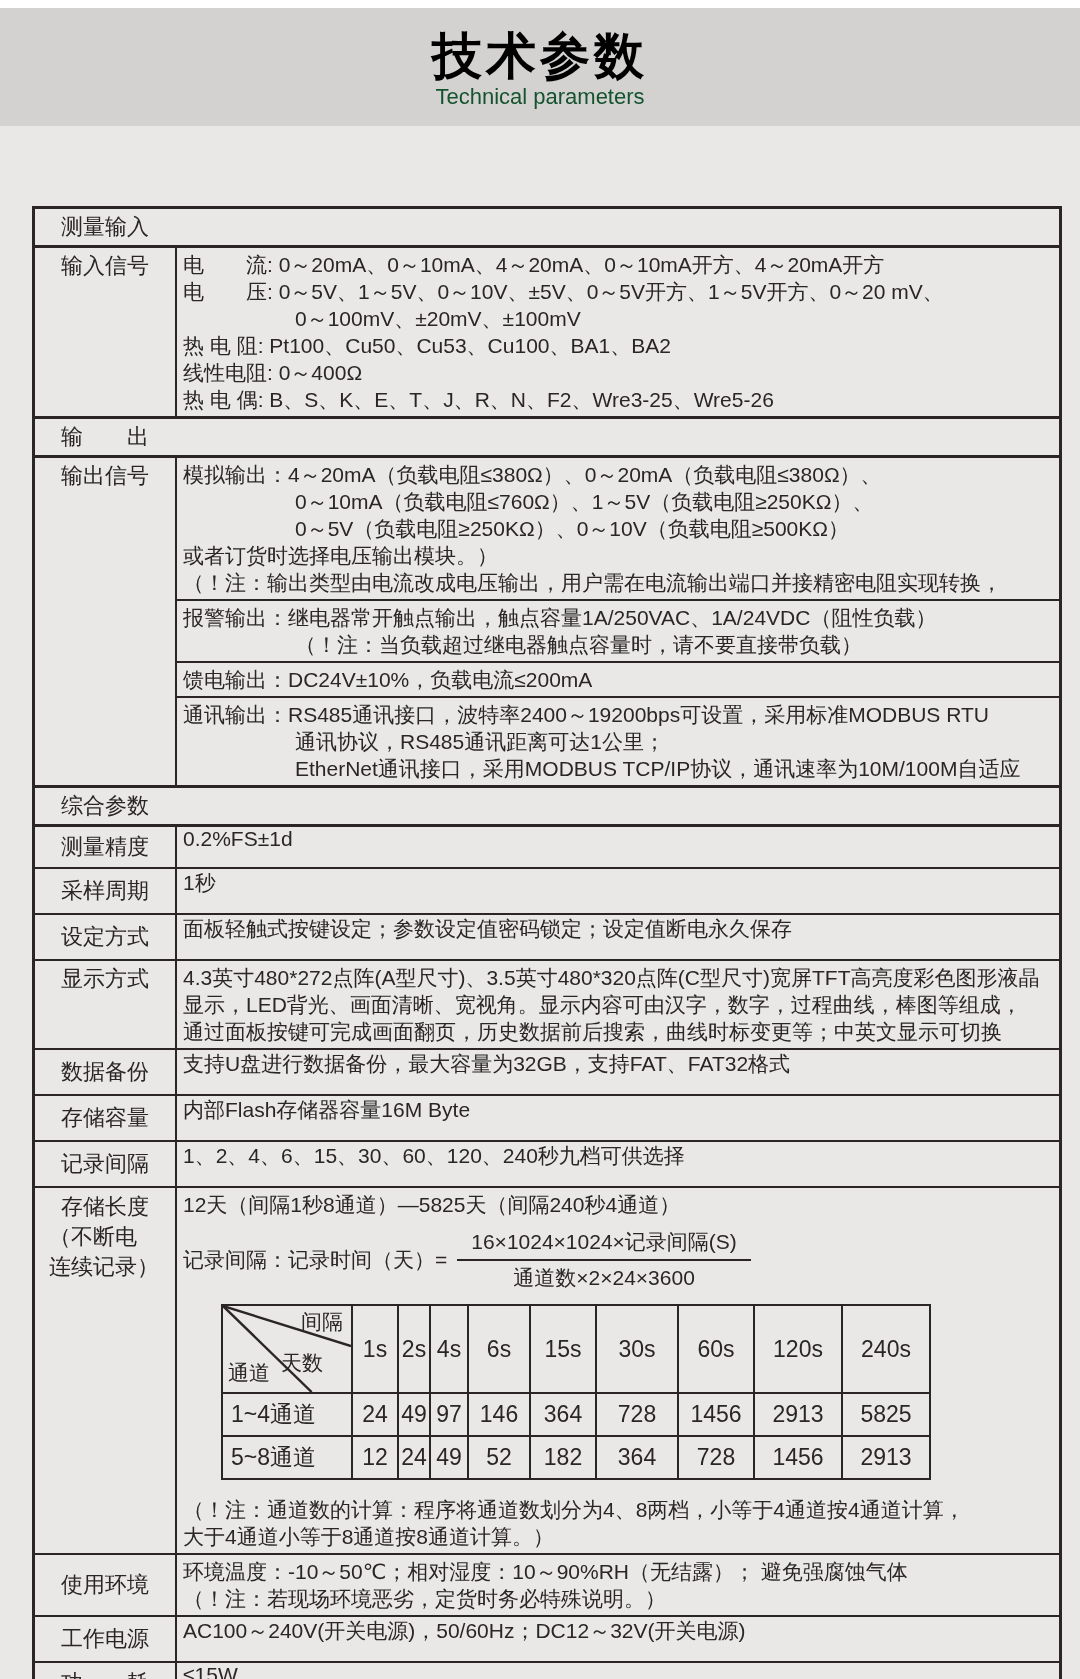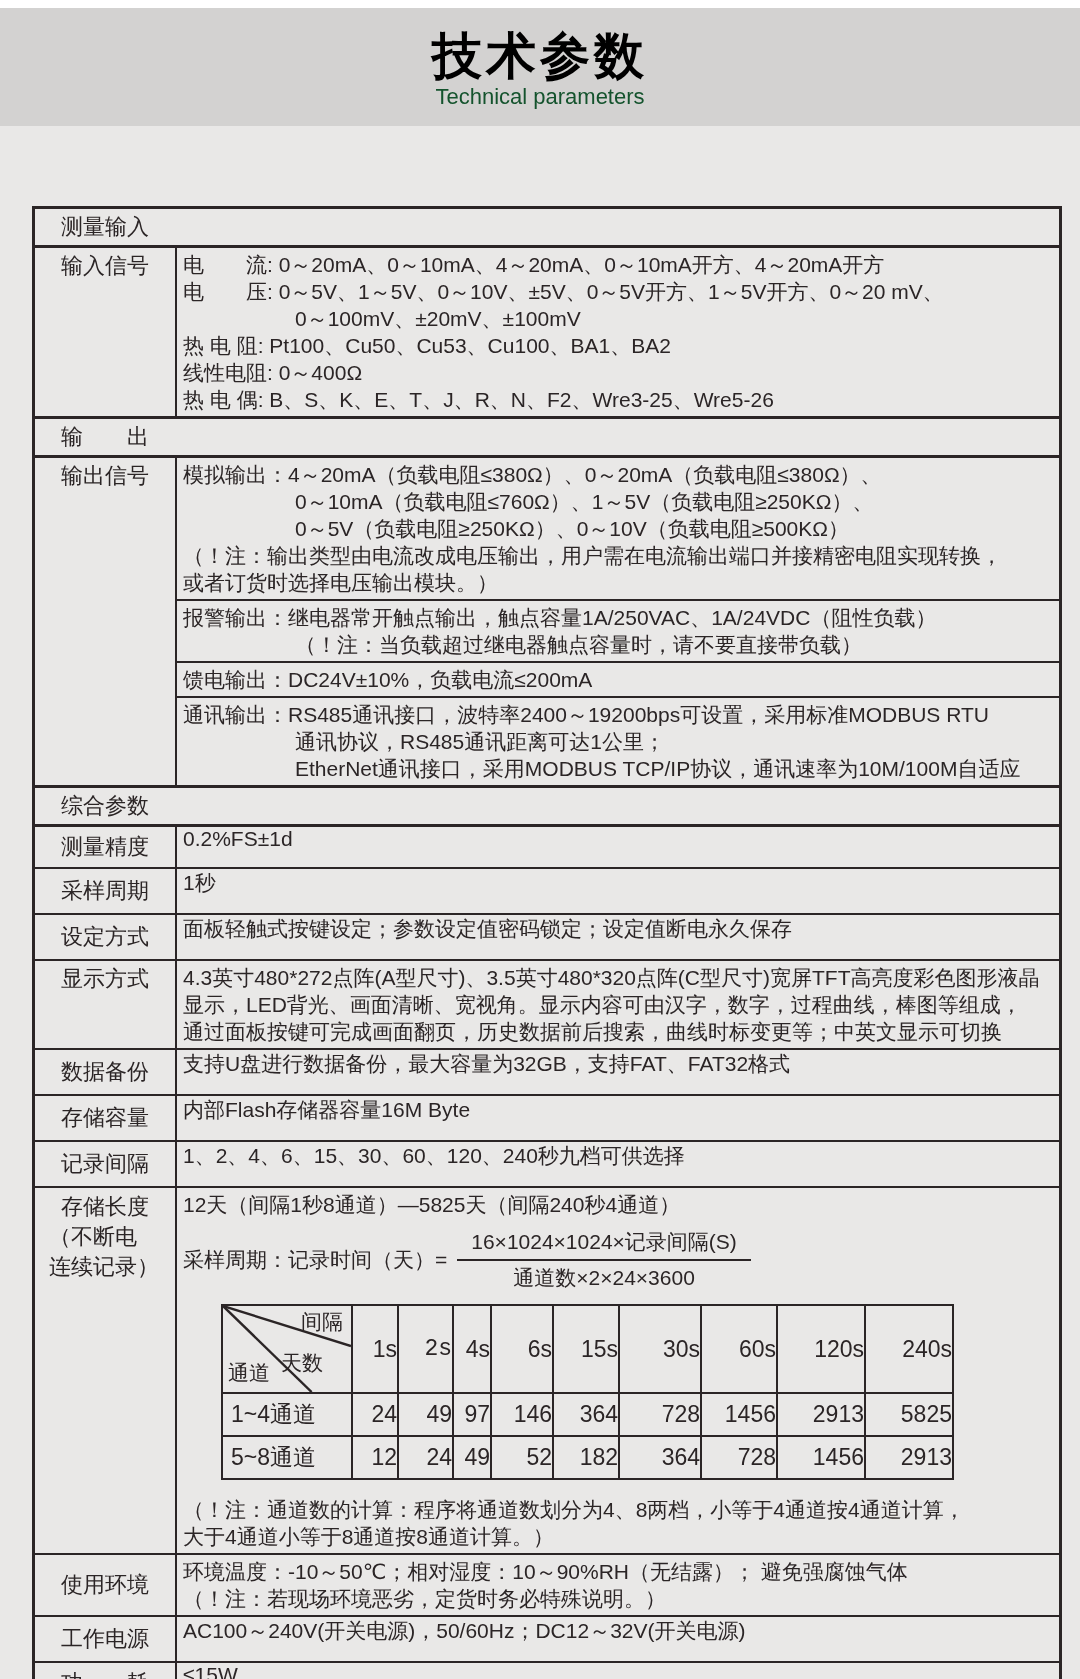--- a/index.html
+++ b/index.html
@@ -41,26 +41,26 @@
   .simple{min-height:30px;}
   .tall{min-height:42px;}
   .lablines{display:block;}
   .lablines .ll{line-height:30px;white-space:nowrap;}
   .lablines .ll.neg{margin-left:-12px;}
   .formula{display:flex;align-items:center;margin:12px 0 2px 0;font-size:21px;white-space:nowrap;}
   .frac{margin-left:10px;text-align:center;display:inline-block;}
   .num{display:block;border-bottom:2px solid var(--ink);padding:0 14px 5px 14px;line-height:24px;}
   .den{display:block;padding-top:5px;line-height:24px;}
   .matrix{border-collapse:collapse;table-layout:fixed;margin:14px 0 16px 38px;background:var(--bg);}
-  .matrix td{border:2px solid var(--ink);text-align:right;font-size:23px;height:43px;padding:0;
+  .matrix td{border:2px solid var(--ink);text-align:center;font-size:23px;height:43px;padding:0;
              white-space:nowrap;overflow:hidden;}
   .matrix tr.mhead td{height:88px;}
   .matrix tr.mhead td:nth-child(1){width:130px;}
   .matrix tr.mhead td:nth-child(2){width:46px;}
-  .matrix tr.mhead td:nth-child(3){width:55px;font-family:Liberation Mono, monospace;}
+  .matrix tr.mhead td:nth-child(3){width:32px;}
   .matrix tr.mhead td:nth-child(4){width:38px;}
   .matrix tr.mhead td:nth-child(5){width:62px;}
   .matrix tr.mhead td:nth-child(6){width:66px;}
   .matrix tr.mhead td:nth-child(7){width:82px;}
   .matrix tr.mhead td:nth-child(8){width:76px;}
   .matrix tr.mhead td:nth-child(9){width:88px;}
   .matrix tr.mhead td:nth-child(10){width:88px;}
   .corner{position:relative;}
   .corner svg{position:absolute;left:0;top:0;width:100%;height:100%;display:block;}
   .corner .ctop{position:absolute;top:5px;right:8px;font-size:21px;line-height:22px;}
@@ -100,22 +100,22 @@
 
     <div class="sec-row t3">输　　出</div>
 
     <div class="row t3">
       <div class="lab">输出信号</div>
       <div class="con nopad">
         <div class="sub">
           <div class="ln">模拟输出：4～20mA（负载电阻≤380Ω）、0～20mA（负载电阻≤380Ω）、</div>
           <div class="ln ind">0～10mA（负载电阻≤760Ω）、1～5V（负载电阻≥250KΩ）、</div>
           <div class="ln ind">0～5V（负载电阻≥250KΩ）、0～10V（负载电阻≥500KΩ）</div>
+          <div class="ln">或者订货时选择电压输出模块。）</div>
           <div class="ln">（！注：输出类型由电流改成电压输出，用户需在电流输出端口并接精密电阻实现转换，</div>
-          <div class="ln">或者订货时选择电压输出模块。）</div>
         </div>
         <div class="sub bt">
           <div class="ln">报警输出：继电器常开触点输出，触点容量1A/250VAC、1A/24VDC（阻性负载）</div>
           <div class="ln ind">（！注：当负载超过继电器触点容量时，请不要直接带负载）</div>
         </div>
         <div class="sub bt">
           <div class="ln">馈电输出：DC24V±10%，负载电流≤200mA</div>
         </div>
         <div class="sub bt">
           <div class="ln">通讯输出：RS485通讯接口，波特率2400～19200bps可设置，采用标准MODBUS RTU</div>
@@ -169,21 +169,21 @@
     <div class="row">
       <div class="lab lablines">
         <div class="ll">存储长度</div>
         <div class="ll neg">（不断电</div>
         <div class="ll neg">连续记录）</div>
       </div>
       <div class="con">
         <div class="ln">12天（间隔1秒8通道）—5825天（间隔240秒4通道）</div>
 
         <div class="formula">
-          <span class="fpre">采样周期：记录时间（天）=</span>
+          <span class="fpre">记录间隔：记录时间（天）=</span>
           <span class="frac">
             <span class="num">16×1024×1024×记录间隔(S)</span>
             <span class="den">通道数×2×24×3600</span>
           </span>
         </div>
 
         <table class="matrix">
           <tbody>
               <tr class="mhead">
             <td class="corner">

